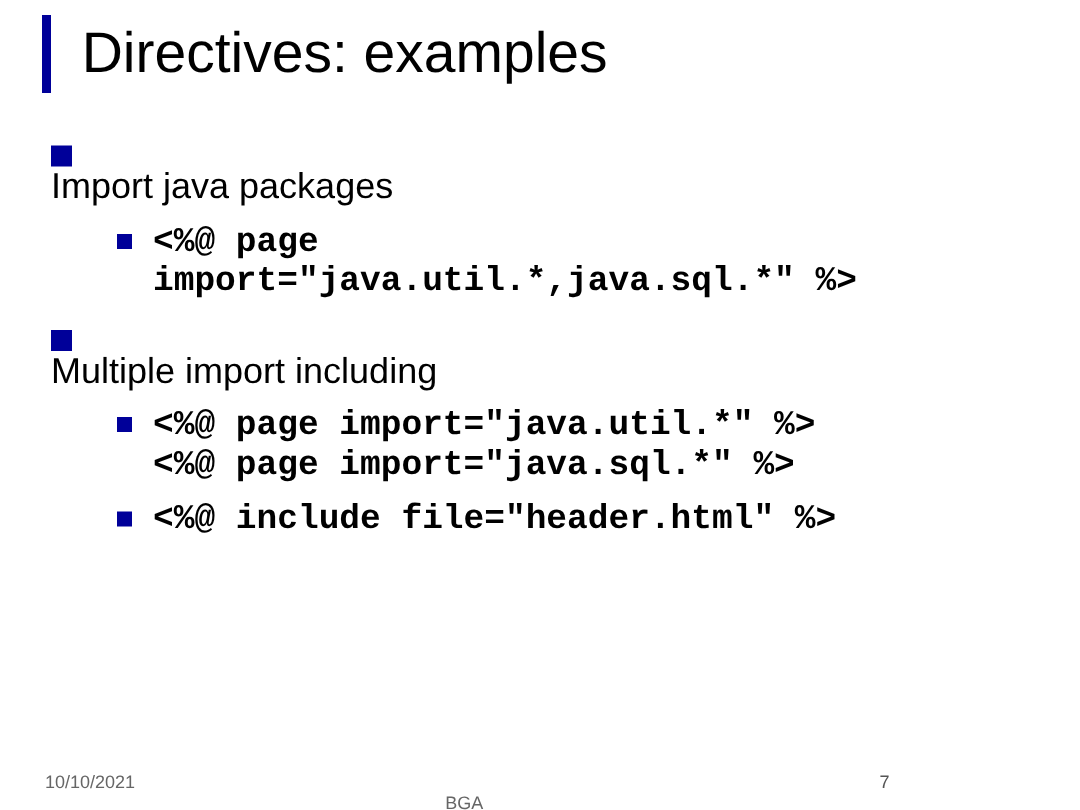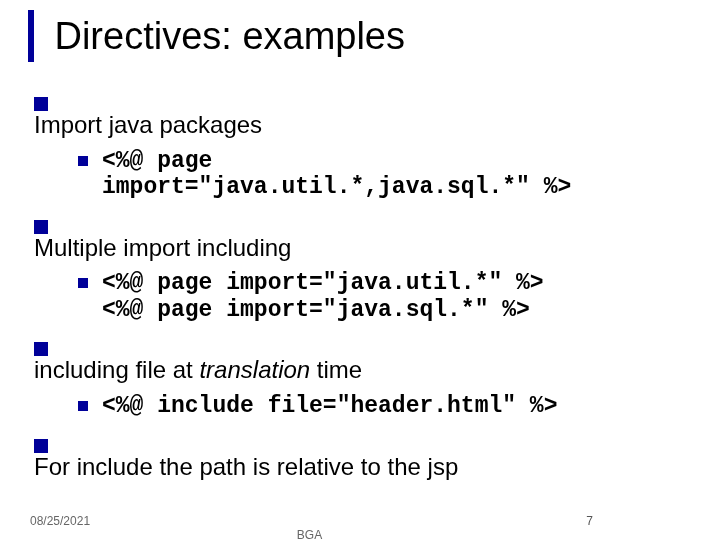--- a/index.html
+++ b/index.html
@@ -113,37 +113,27 @@
     <div class="b1">
       <div class="bullet"></div>
       <div class="txt">Multiple import including</div>
     </div>
     <div class="b2">
       <div class="bullet"></div>
       <div class="txt code" style="white-space:pre;">&lt;%@ page import="java.util.*" %&gt;
 &lt;%@ page import="java.sql.*" %&gt;</div>
     </div>
 
-    <div class="b1">
-      <div class="bullet"></div>
-      <div class="txt">
-        <span>including file at </span><span class="italic">translation</span><span>  time</span>
-      </div>
-    </div>
     <div class="b2">
       <div class="bullet"></div>
       <div class="txt code">&lt;%@ include file="header.html" %&gt;</div>
     </div>
 
-    <div class="b1">
-      <div class="bullet"></div>
-      <div class="txt">For include the path is relative to the jsp</div>
-    </div>
 
   </div>
 
   <div class="footer">
-    <span class="date">08/25/2021</span>
+    <span class="date">10/10/2021</span>
     <span class="center">BGA</span>
     <span class="page">7</span>
   </div>
 
 </div>
 
 </body></html>

